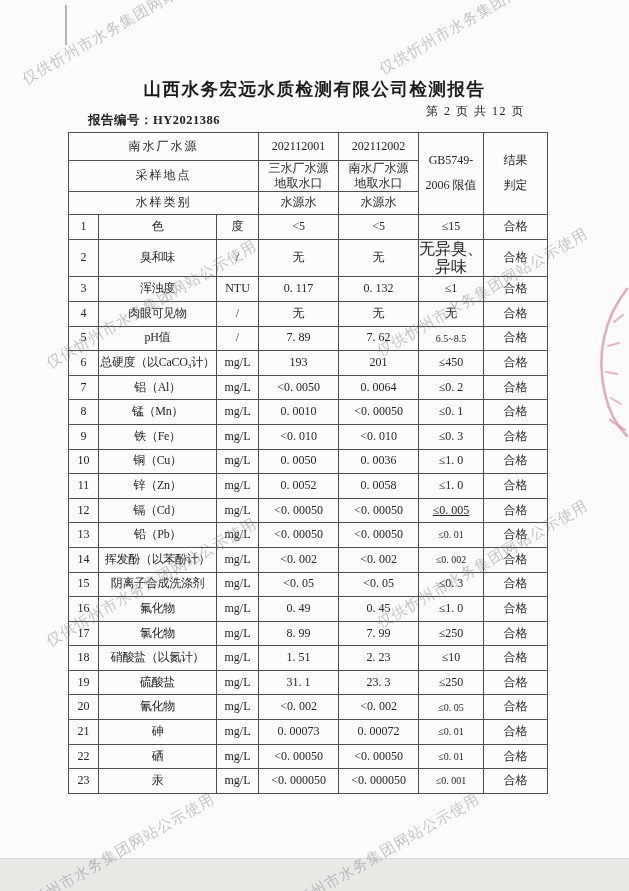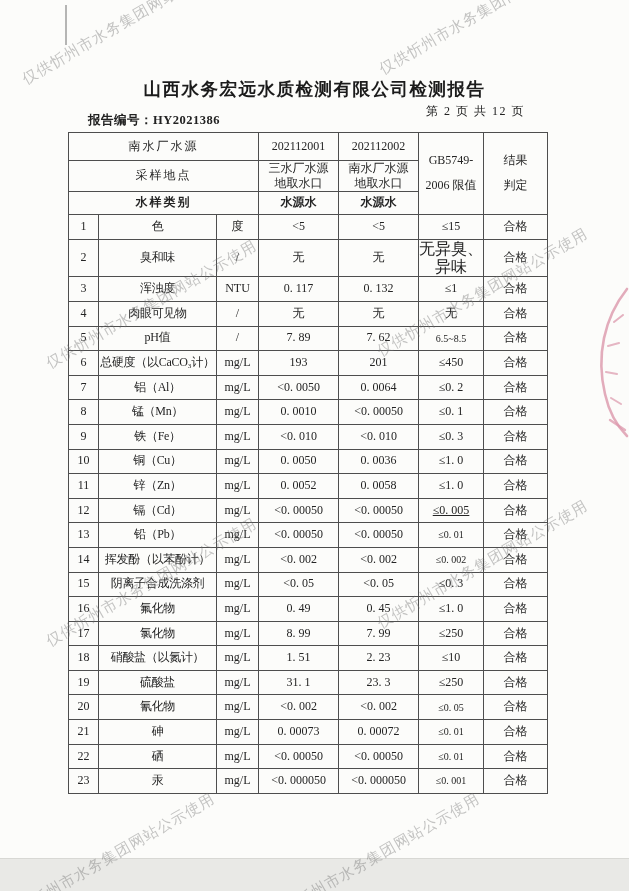--- a/index.html
+++ b/index.html
@@ -34,21 +34,21 @@
   table.report{
     position:absolute;left:68px;top:132px;width:479px;
     border-collapse:collapse;table-layout:fixed;
   }
   table.report td{
     border:1px solid #4e4e4e;text-align:center;vertical-align:middle;
     font-size:12px;padding:0;line-height:1.15;color:#242424;
   }
   tr.hrow-a{height:28px;}
   tr.hrow-b{height:17px;}
-  tr.hrow-c{height:23px;font-weight:bold;}
+  tr.hrow-c{height:23px;}
   tbody tr{height:24.6px;}
   td.head-label{font-size:12.5px;letter-spacing:2px;}
   td.param{text-align:left;padding-left:6px;letter-spacing:-.3px;white-space:nowrap;}
   td.unit{font-size:11.5px;}
   td.no-cell{font-size:12px;}
   .two-line span{display:block;line-height:15px;font-size:12px;}
   .tall-head{line-height:15px;}
   .tall-head span{display:block;}
   .tall-head .gap{height:11px;}
   

